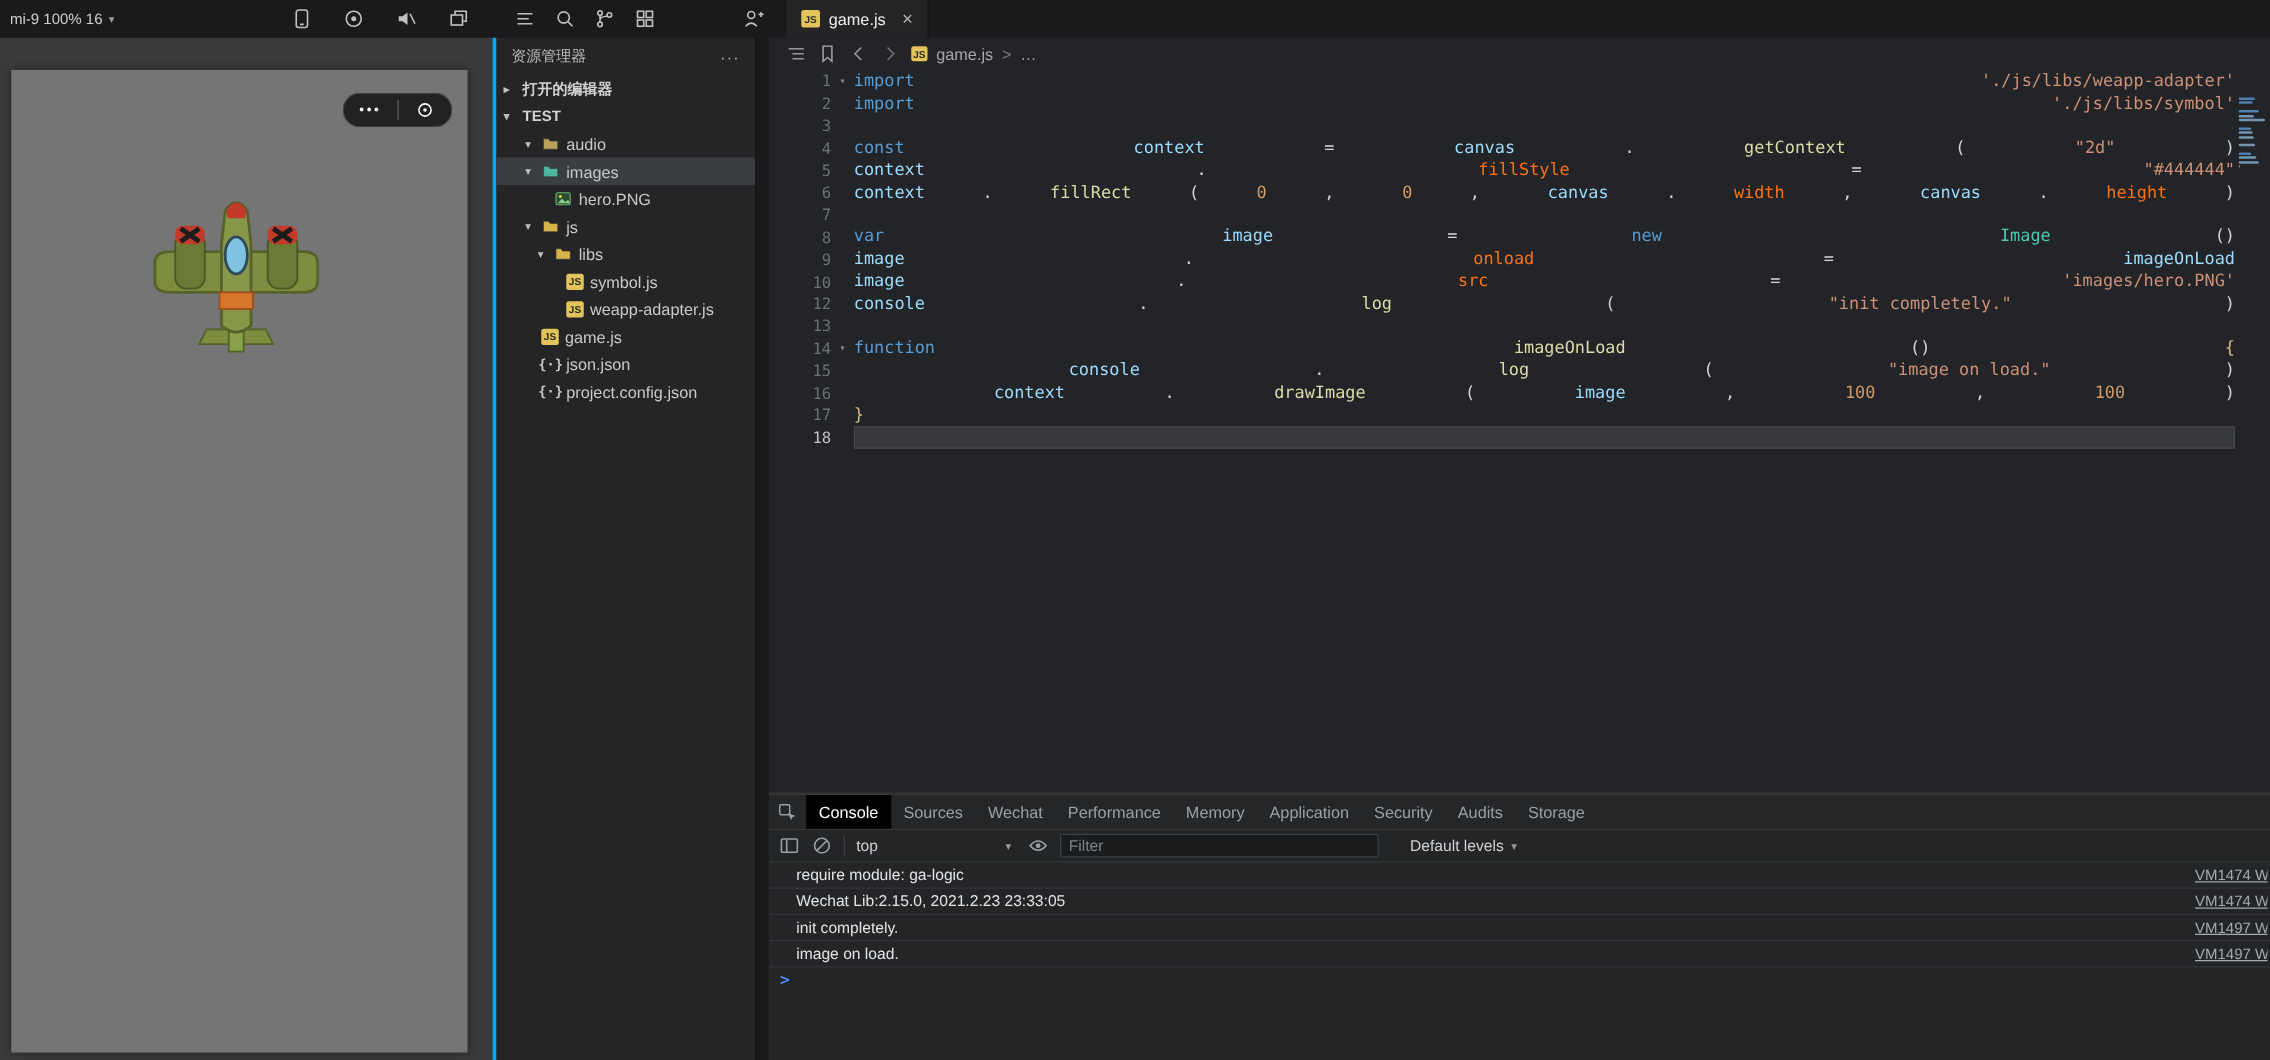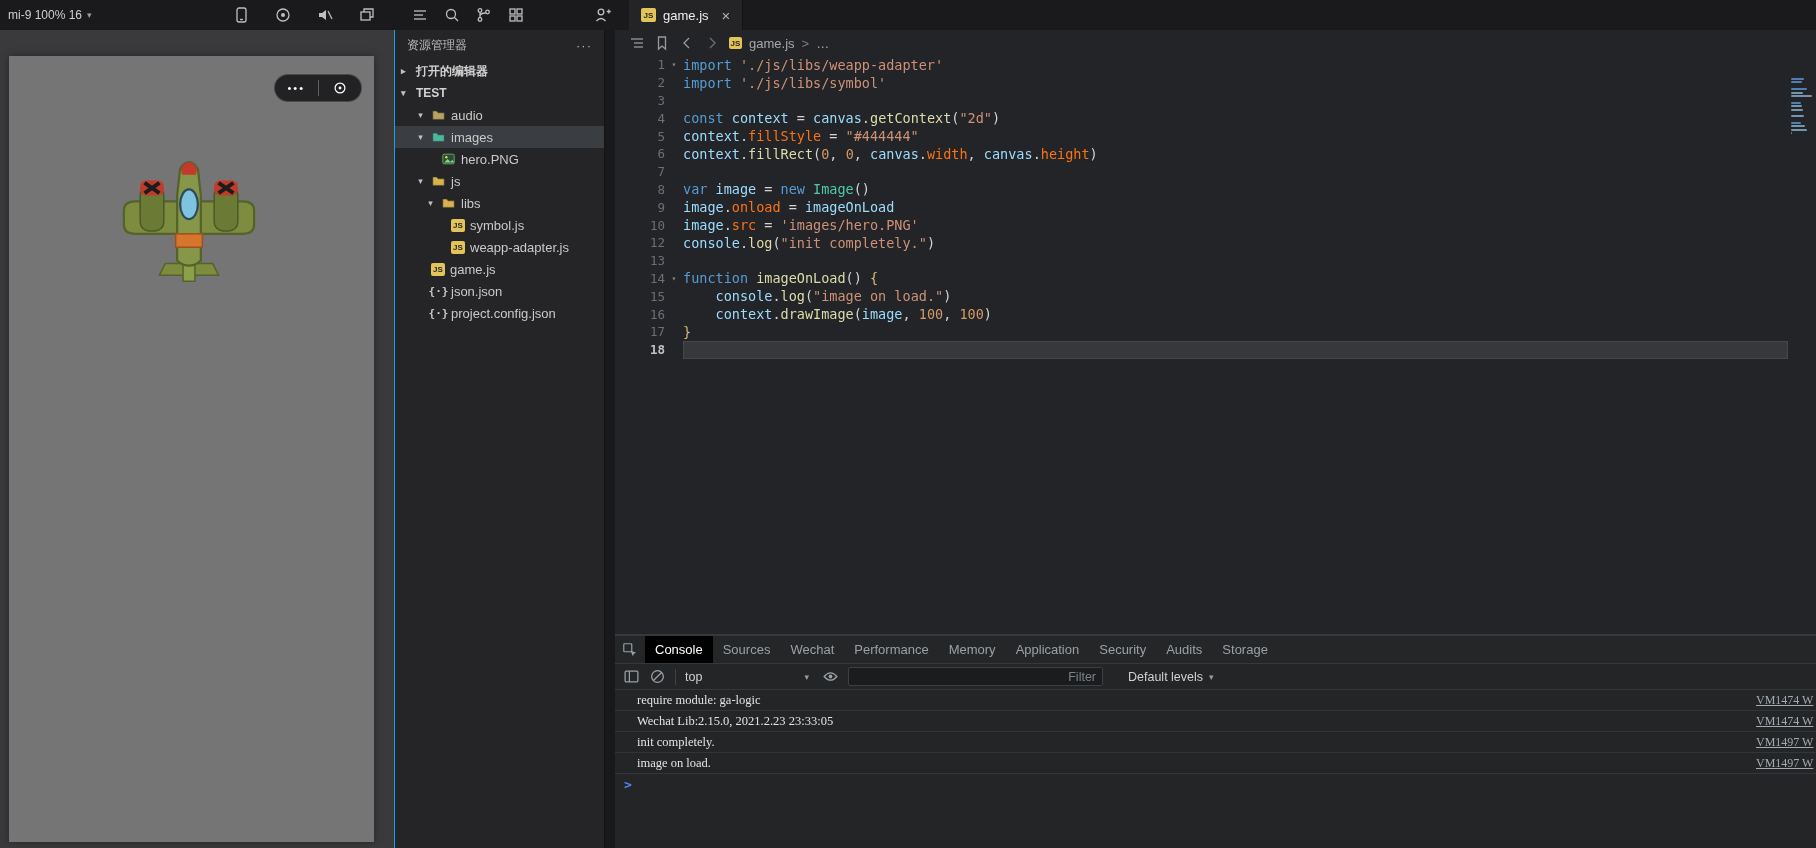--- a/index.html
+++ b/index.html
@@ -32,21 +32,21 @@
     box-shadow:0 0 8px rgba(0,0,0,.35); }
   .capsule { position:absolute; right:12px; top:18px; width:88px; height:28px; border-radius:14px;
     background:rgba(20,20,22,.85); border:1px solid rgba(255,255,255,.18); display:flex; align-items:center; }
   .capsule-half { flex:1; display:flex; align-items:center; justify-content:center; color:#ffffff; }
   .capsule-divider { width:1px; height:16px; background:#5f5f5f; }
   .capsule-dots { font-size:11px; letter-spacing:2px; color:#fff; }
   .hero-sprite { position:absolute; left:106px; top:95px; }
 
   
   .explorer { position:absolute; left:394px; top:30px; width:211px; height:818px; background:#252527;
-    border-left:1px solid #0ea5e9; border-right:1px solid #141414; color:#cccccc; }
+    border-left:3px solid #0ea5e9; border-right:1px solid #141414; color:#cccccc; }
   .explorer-header { height:30px; display:flex; align-items:center; padding:0 12px; font-size:12px; color:#bbbbbb; }
   .explorer-more { margin-left:auto; color:#b5b5b5; font-size:13px; letter-spacing:1px; cursor:pointer; }
   .section-row { height:22px; display:flex; align-items:center; gap:5px; padding-left:6px;
     font-size:12px; font-weight:bold; color:#d2d2d2; cursor:pointer; }
   .sec-chevron { width:10px; font-size:9px; color:#c0c0c0; }
   .tree-row { height:22px; display:flex; align-items:center; gap:5px; font-size:13px; color:#c9c9c9; cursor:pointer; }
   .tree-row.selected { background:#3a3d41; }
   .tree-chevron { width:11px; font-size:9px; color:#c0c0c0; text-align:center; flex:none; }
   .tree-icon { flex:none; }
   .tree-label { white-space:nowrap; }
@@ -54,23 +54,23 @@
   
   .editor { position:absolute; left:615px; top:30px; width:1201px; height:604px; background:#232427; }
   .crumbbar { height:26px; display:flex; align-items:center; gap:9px; padding-left:14px; color:#9d9d9d; }
   .crumb-text { font-size:13px; color:#a8a8a8; display:flex; align-items:center; gap:7px; }
   .cico { width:16px; height:16px; color:#9a9a9a; }
   .code-area { position:absolute; left:0; top:26px; right:28px; bottom:0;
     font-family:"DejaVu Sans Mono", monospace; font-size:13.5px; }
   .code-line { display:flex; align-items:center; height:17.8px; }
   .ln-num { width:50px; text-align:right; color:#6b6f76; font-size:12.5px; flex:none; }
   .ln-fold { width:18px; text-align:center; color:#8a8a8a; font-size:8px; flex:none; }
-  .ln-content { flex:1; white-space:pre; color:#d4d4d4; height:100%; display:flex; align-items:center; }
+  .ln-content { flex:1; white-space:pre; color:#d4d4d4; height:100%; display:flex; align-items:center;justify-content:space-between; }
   .code-line.current .ln-content { background:#36383c; box-shadow:inset 0 0 0 1px #45474b; }
-  .code-line.current .ln-num { color:#c2c2c2;font-weight:bold; }
+  .code-line.current .ln-num { color:#c2c2c2; }
   .tk-k{color:#569cd6} .tk-s{color:#ce9178} .tk-v{color:#9cdcfe} .tk-f{color:#dcdcaa}
   .tk-p{color:#f97316} .tk-n{color:#d19a66} .tk-c{color:#4ec9b0} .tk-b{color:#d7ba7d} .tk-o{color:#d4d4d4}
   .minimap { position:absolute; right:0; top:26px; width:28px; bottom:0; background:#232427; padding-top:22px; }
   .mm-line { height:2px; margin:0 3px 1.4px 3px; border-radius:1px; }
 
   
   .panel { position:absolute; left:615px; top:634px; width:1201px; height:214px; background:#232527;
     border-top:1px solid #3a3a3c; }
   .panel-tabs { height:30px; display:flex; align-items:stretch; padding-left:22px; gap:28px;
     font-size:13px; color:#8b8b8b; }
@@ -81,25 +81,25 @@
   .inspect-box { width:30px; display:flex; align-items:center; justify-content:center; color:#9aa0a6; cursor:pointer; }
   .dtab { display:flex; align-items:center; padding:0 10px; cursor:pointer; }
   .dtab.active { background:#000000; color:#ffffff; }
   .console-toolbar { height:27px; display:flex; align-items:center; gap:9px; padding:0 8px;
     border-top:1px solid #36383a; border-bottom:1px solid #36383a; }
   .ct-ico { width:17px; height:17px; color:#9aa0a6; cursor:pointer; }
   .sep { width:1px; height:16px; background:#3f4144; }
   .ctx-dropdown { width:128px; display:flex; align-items:center; justify-content:space-between;
     color:#cfd1d3; font-size:12.5px; cursor:pointer; padding-right:4px; }
   .filter-input { width:255px; height:19px; background:#1b1c1e; border:1px solid #3c4043; border-radius:2px;
-    color:#d8d8d8; font-size:12.5px; padding:0 6px; outline:none;text-align:right; }
+    color:#d8d8d8; font-size:12.5px; padding:0 6px; outline:none; }
   .filter-input::placeholder { color:#7d8288; }
   .levels { display:flex; align-items:center; gap:6px; color:#cfd1d3; font-size:12.5px; margin-left:16px; cursor:pointer; }
   .console-msg { height:21px; display:flex; align-items:center; padding-left:22px; padding-right:2px;
-    border-bottom:1px solid #333538; font-family:Liberation Serif, serif; font-size:12.5px; color:#e2e4e6; }
+    border-bottom:1px solid #333538; font-family:Liberation Sans, sans-serif; font-size:12.5px; color:#e2e4e6;text-align:center; }
   .msg-src { margin-left:auto; flex:none; width:58px; overflow:hidden; white-space:nowrap;
     color:#a2aab2; text-decoration:underline; cursor:pointer; font-size:12px; }
   .console-prompt { height:21px; display:flex; align-items:center; padding-left:9px;
     font-family:"DejaVu Sans Mono", monospace; font-size:13px; color:#4c8bf5; font-weight:bold; }
 </style>
 </head>
 <body>
 
 <div class="topbar">
   <div class="device-select">

